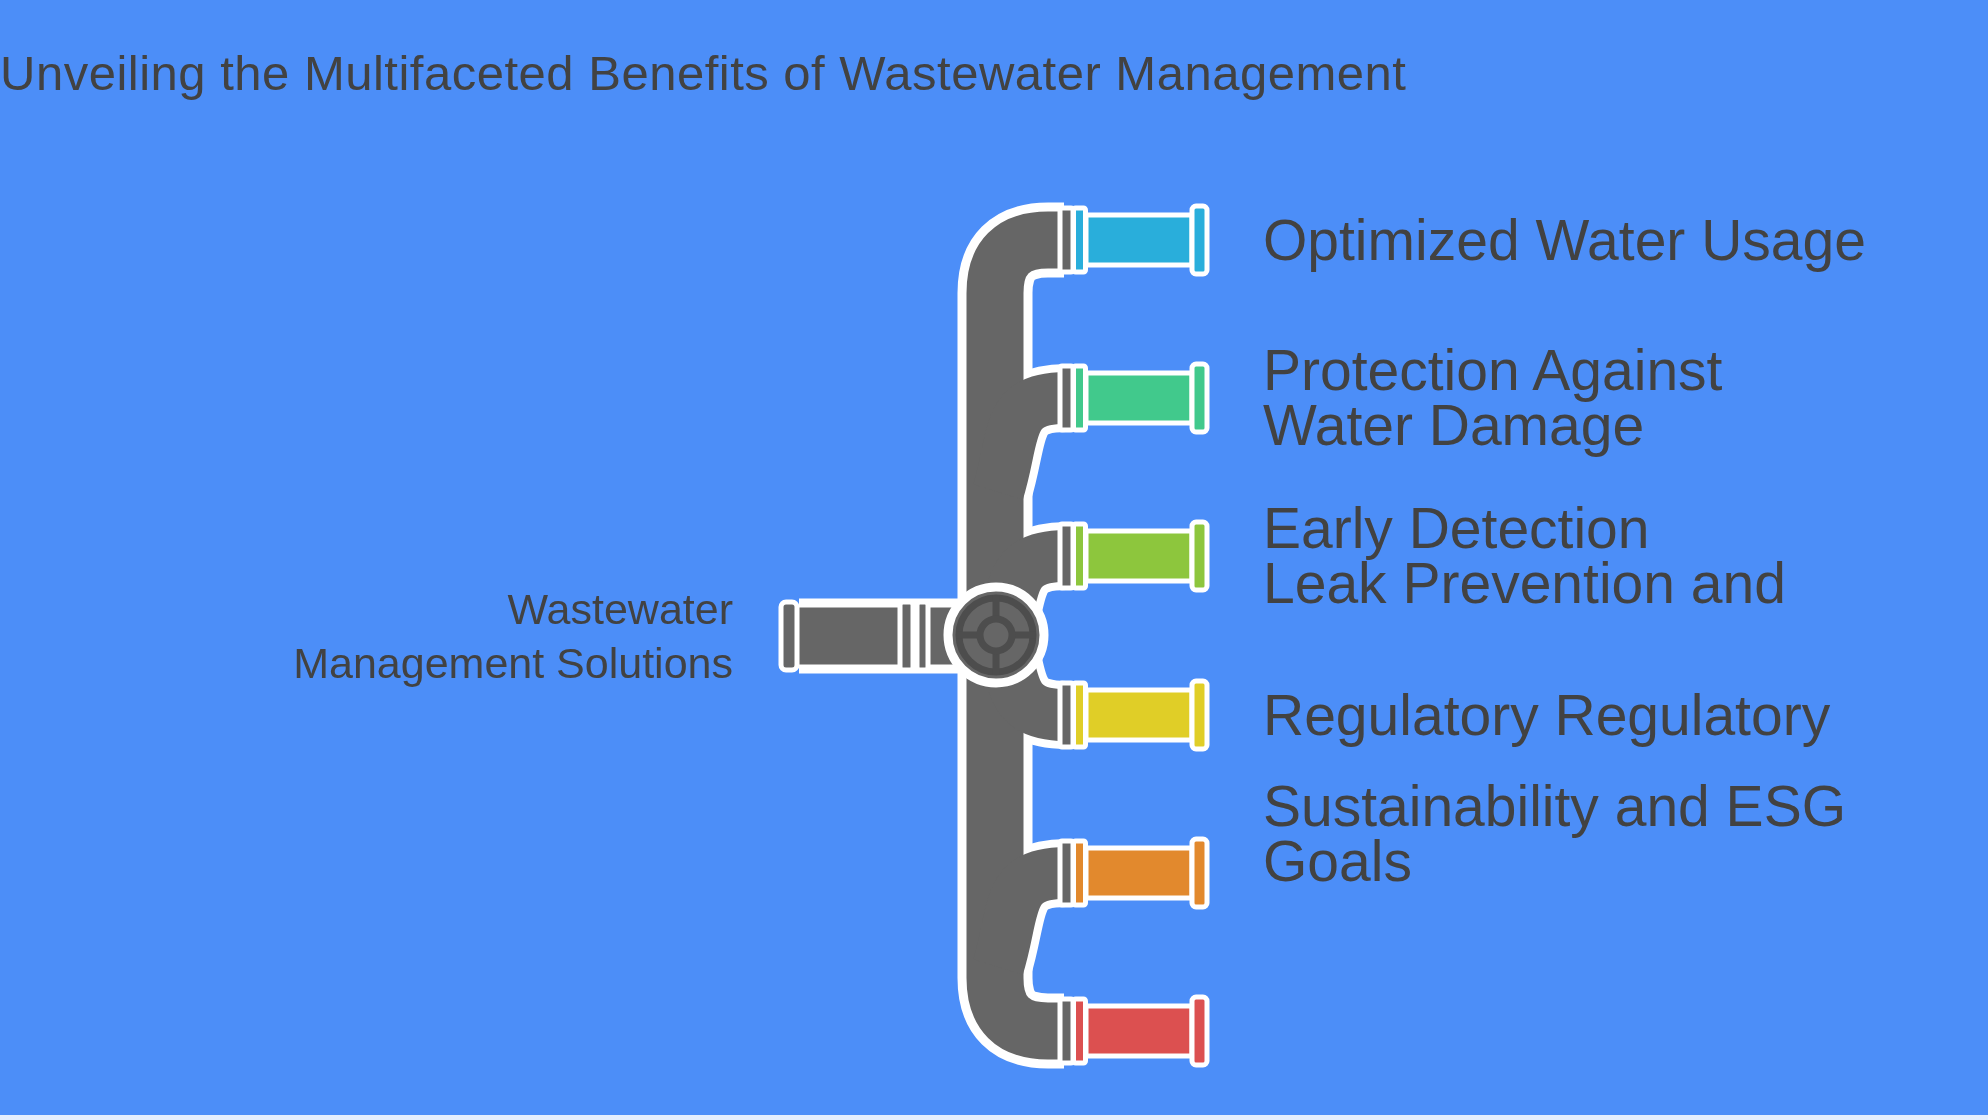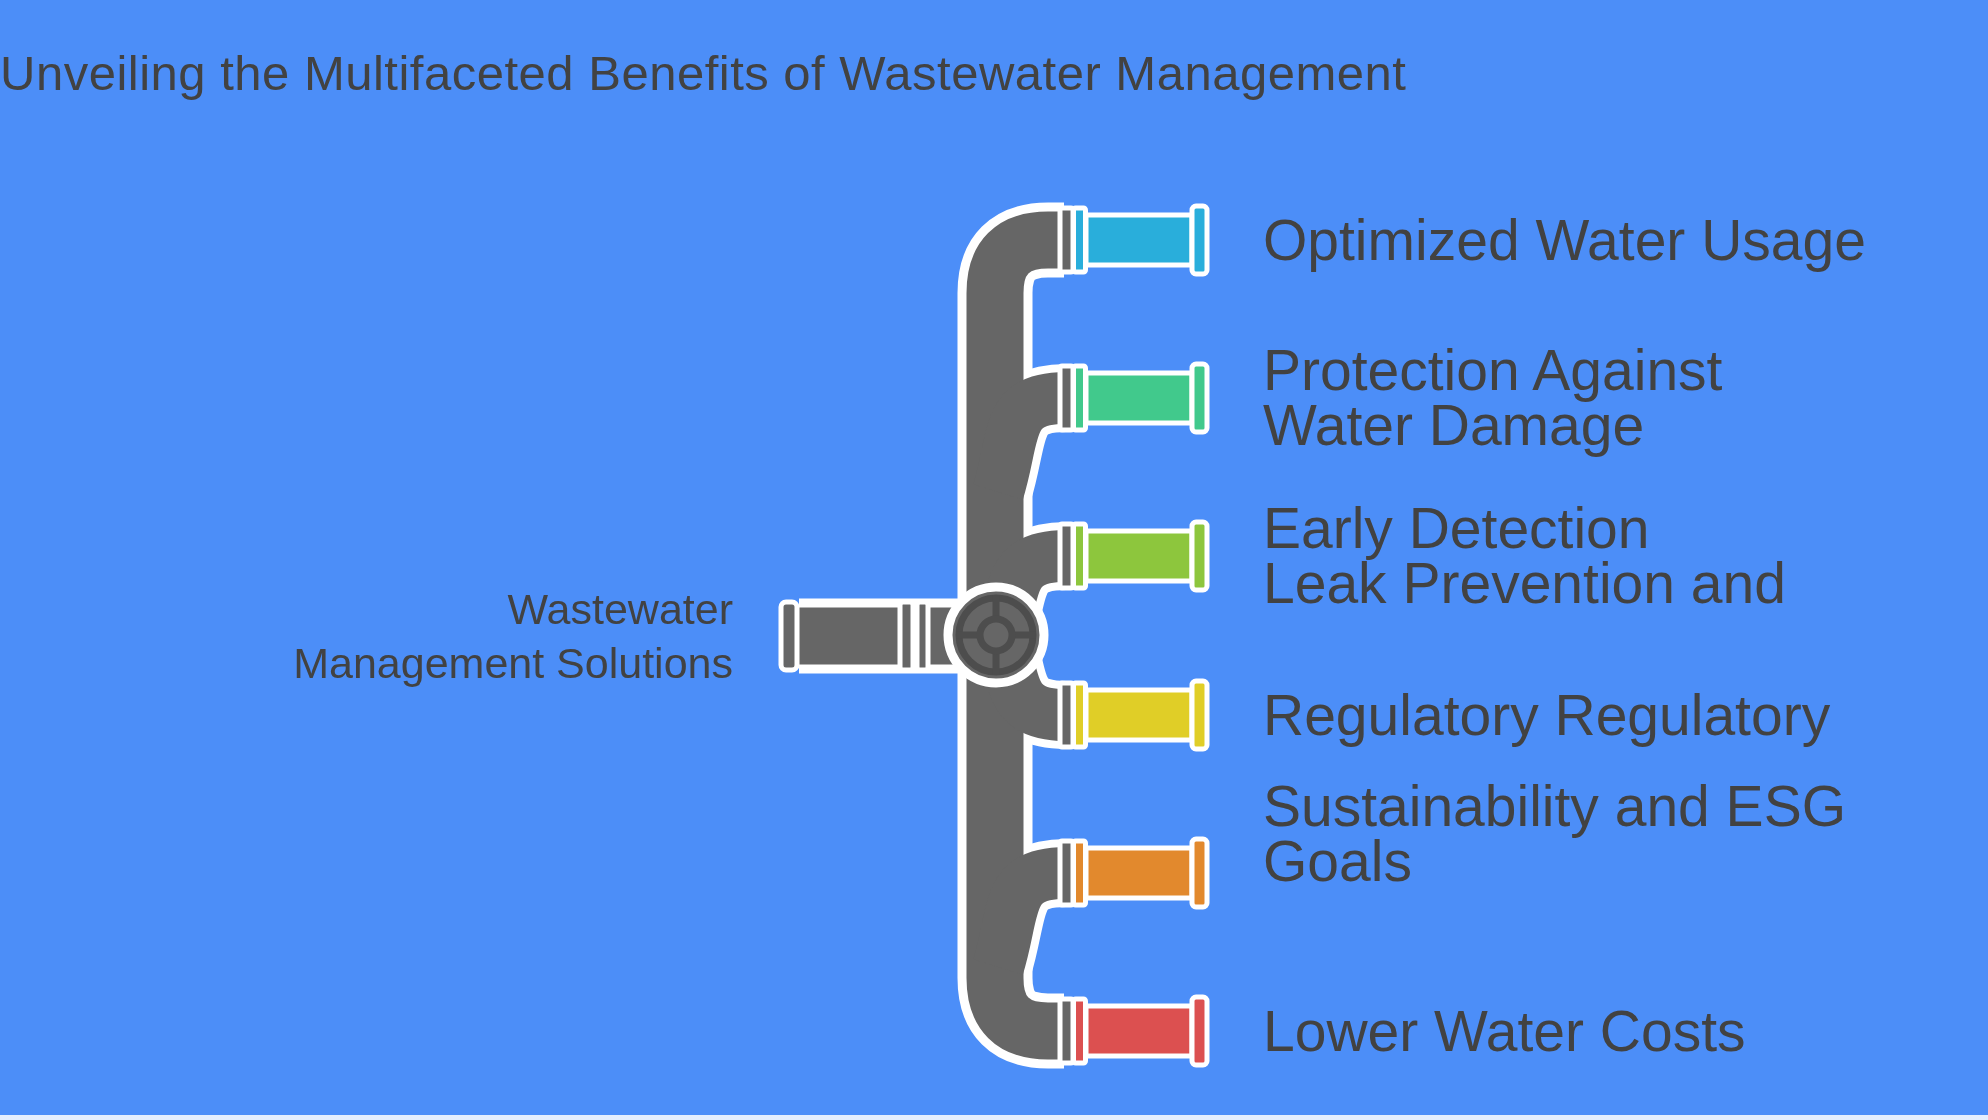--- a/index.html
+++ b/index.html
@@ -147,19 +147,15 @@
     <div>Leak Prevention and</div>
   </div>
   <div class="branch-label" style="top:715px">
     <div>Regulatory Regulatory</div>
     <div></div>
   </div>
   <div class="branch-label" style="top:834px">
     <div>Sustainability and ESG</div>
     <div>Goals</div>
   </div>
-  <div class="branch-label" style="top:1031px">
-    <div>Lower Water Costs</div>
-    <div></div>
-  </div>
 
   <div class="bottom-strip"></div>
 </div>
 
 </body></html>

